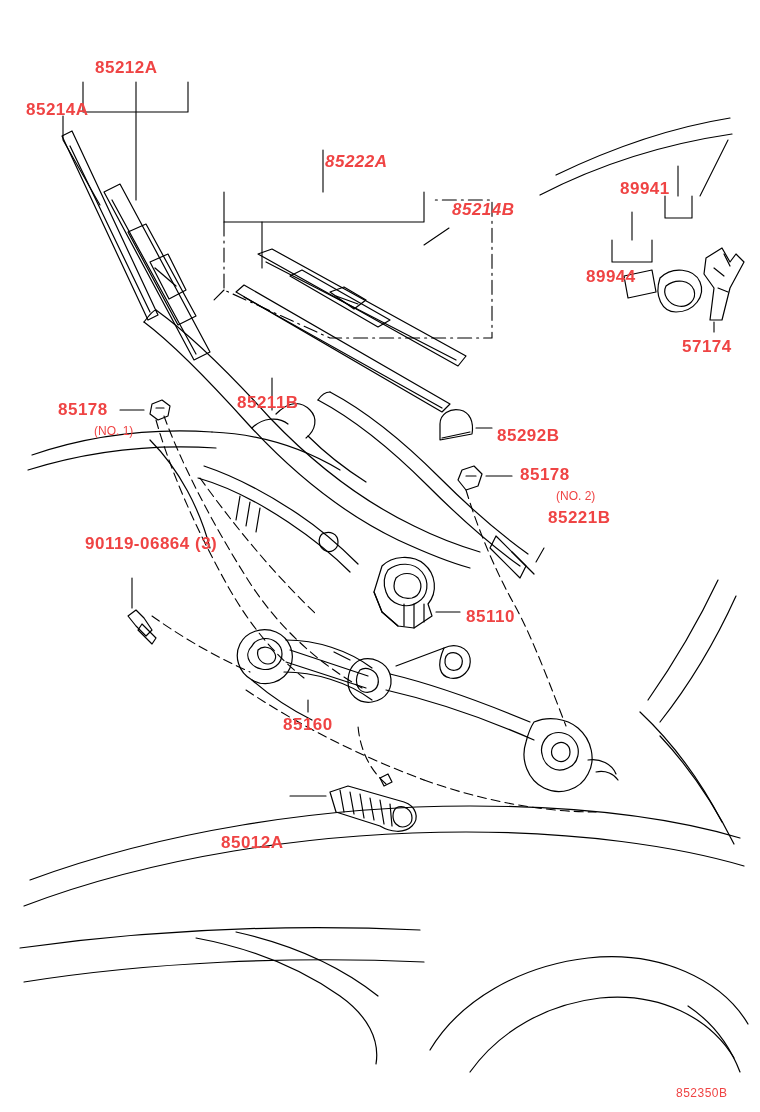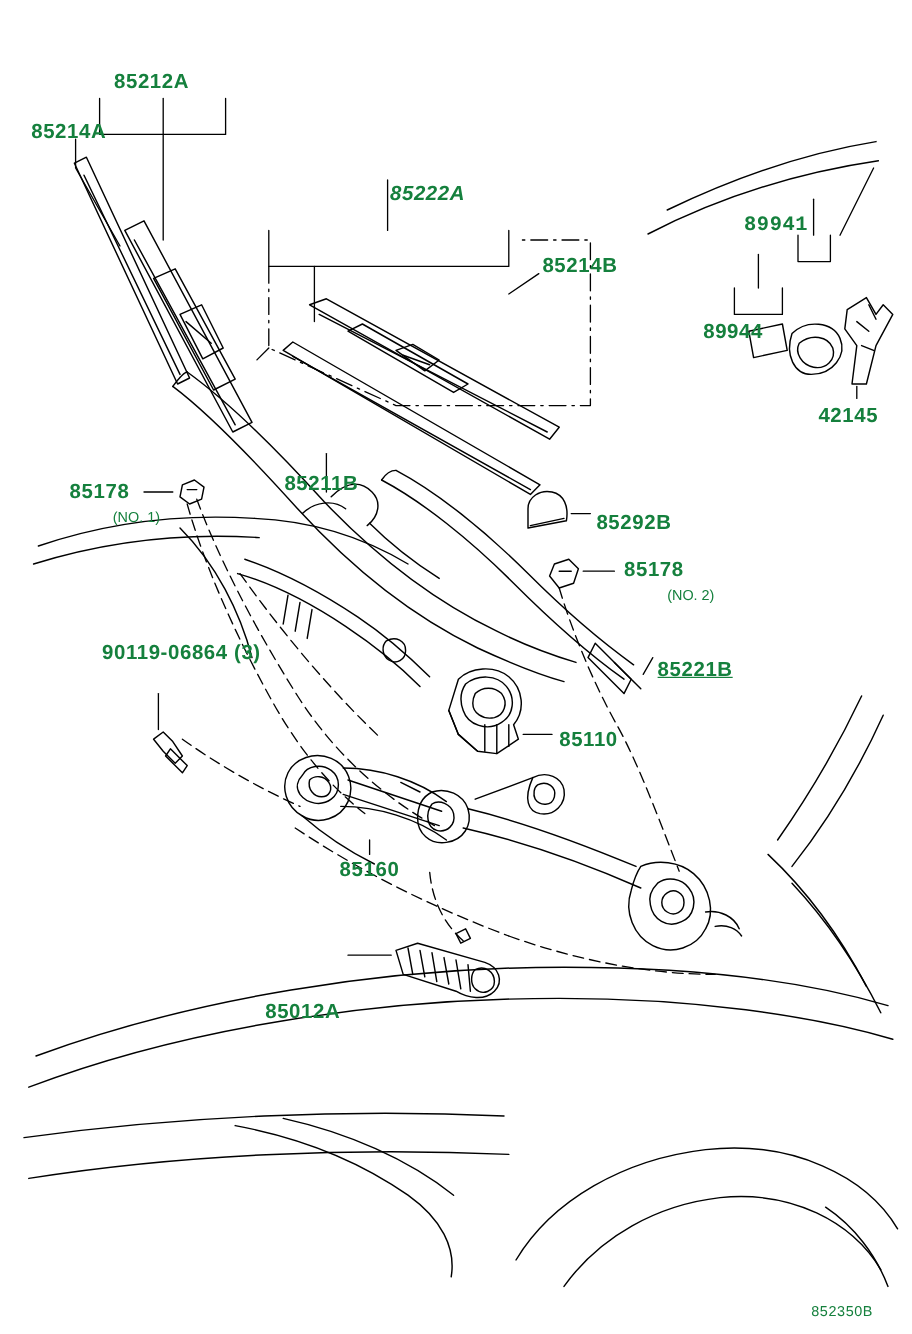--- a/index.html
+++ b/index.html
@@ -23,21 +23,21 @@
     top: 0;
     width: 760px;
     height: 1112px;
   }
   .lbl {
     position: absolute;
     font-family: "Liberation Sans", sans-serif;
     font-weight: bold;
     font-size: 17px;
     letter-spacing: 0.5px;
-    color: #15803d;
+    color: #ef4444;
     white-space: nowrap;
   }
   .lbl.sub {
     font-weight: normal;
     font-size: 12px;
     letter-spacing: 0;
     margin-left: 36px;
   }
   .lbl.code {
     font-weight: normal;
@@ -281,30 +281,30 @@
         <path d="M260 508 L256 532"></path>
         <path d="M322 534 C 330 530, 338 534, 338 542 C 338 550, 330 554, 324 550 C 318 546, 318 538, 322 534 Z"></path>
       </g>
 
     </g>
   </svg>
 
   <div class="lbl" style="left:95px; top:58px;">85212A</div>
   <div class="lbl" style="left:26px; top:100px;">85214A</div>
   <div class="lbl" style="left:325px; top:152px;font-style:italic;">85222A</div>
-  <div class="lbl" style="left:452px; top:212px;">85214B</div>
-  <div class="lbl" style="left:620px; top:179px;font-family:Liberation Mono, monospace;">89941</div>
+  <div class="lbl" style="left:452px; top:200px;font-style:italic;">85214B</div>
+  <div class="lbl" style="left:620px; top:179px;">89941</div>
   <div class="lbl" style="left:586px; top:224px;margin-top:43px;">89944</div>
-  <div class="lbl" style="left:682px; top:337px;">42145</div>
+  <div class="lbl" style="left:682px; top:337px;">57174</div>
   <div class="lbl" style="left:237px; top:361px;margin-top:32px;">85211B</div>
   <div class="lbl" style="left:58px; top:400px;">85178</div>
   <div class="lbl sub" style="left:58px; top:424px;">(NO. 1)</div>
   <div class="lbl" style="left:497px; top:426px;">85292B</div>
   <div class="lbl" style="left:520px; top:465px;">85178</div>
   <div class="lbl sub" style="left:520px; top:489px;">(NO. 2)</div>
-  <div class="lbl" style="left:548px; top:548px;text-decoration:underline;">85221B</div>
+  <div class="lbl" style="left:548px; top:508px;">85221B</div>
   <div class="lbl" style="left:85px; top:534px;">90119-06864 (3)</div>
   <div class="lbl" style="left:466px; top:607px;">85110</div>
   <div class="lbl" style="left:283px; top:715px;">85160</div>
   <div class="lbl" style="left:221px; top:785px;margin-top:48px;">85012A</div>
   <div class="lbl code" style="left:676px; top:1086px;">852350B</div>
 
 </div>
 
 </body></html>

